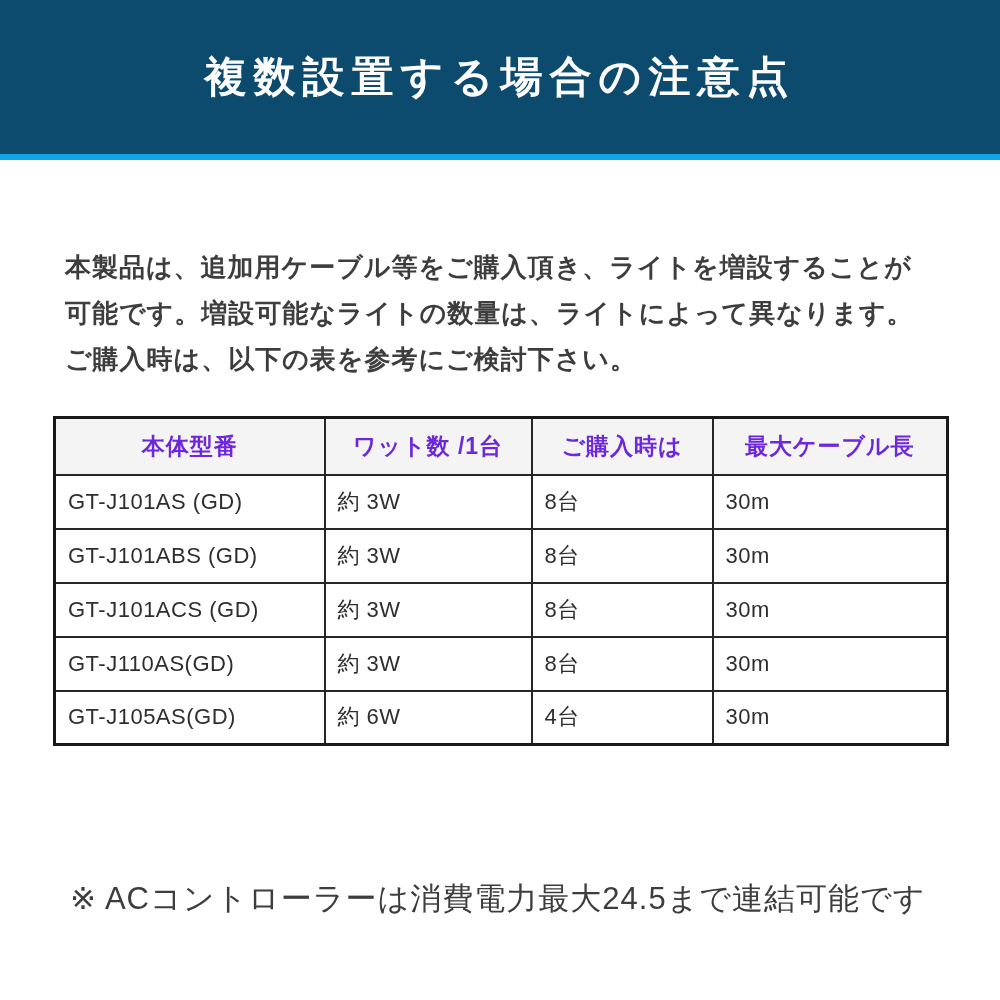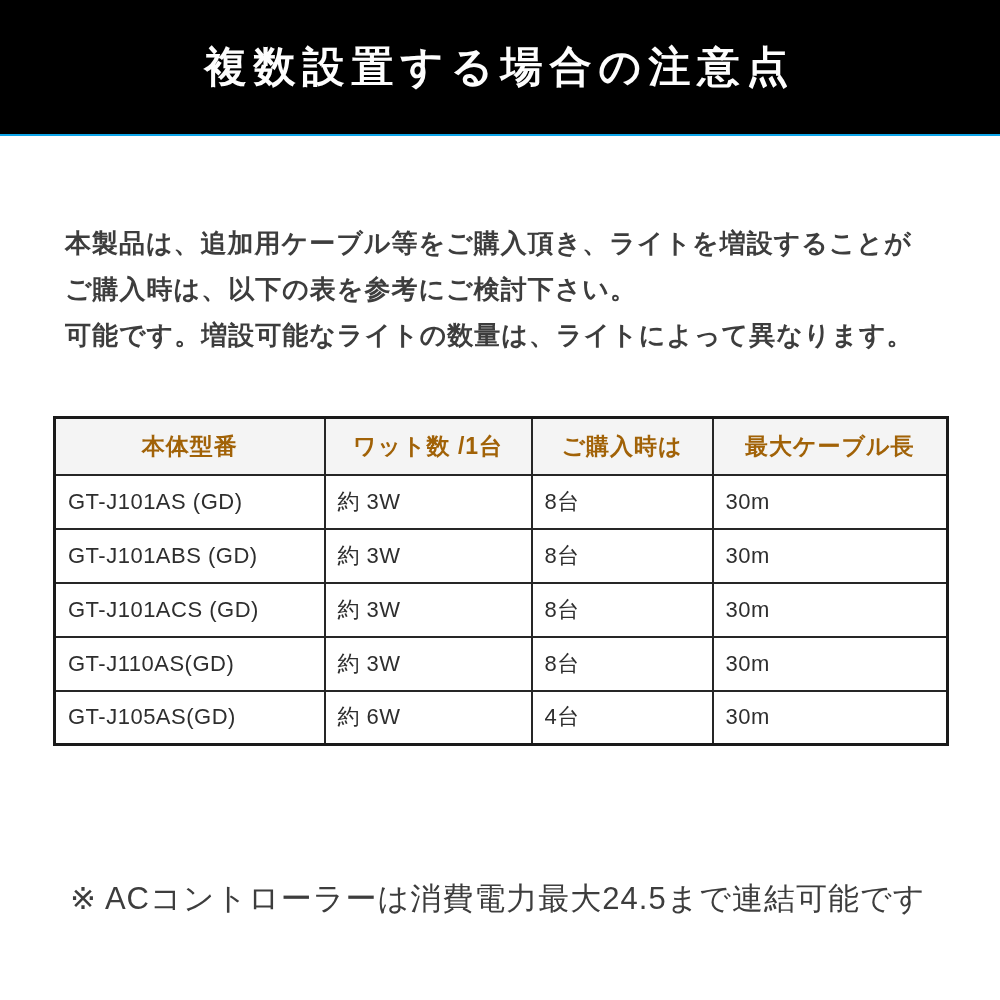--- a/index.html
+++ b/index.html
@@ -12,23 +12,23 @@
     overflow: hidden;
   }
   .page {
     position: relative;
     width: 1000px;
     height: 1000px;
     background: #ffffff;
   }
   .banner {
     width: 1000px;
-    height: 136px;
-    background: #000000;
-    border-bottom: 2px solid #0ea5e9;
+    height: 160px;
+    background: #0c4a6e;
+    border-bottom: 6px solid #0ea5e9;
     display: flex;
     align-items: center;
     justify-content: center;
     box-sizing: border-box;
   }
   .banner-title {
     color: #fdfdfd;
     font-size: 42px;
     font-weight: bold;
     letter-spacing: 7px;
@@ -57,21 +57,21 @@
   }
   table.spec th, table.spec td {
     border: 2px solid #262626;
     box-sizing: border-box;
   }
   table.spec th {
     height: 57px;
     background: #f4f4f4;
     font-size: 23px;
     font-weight: bold;
-    color: #a16207;
+    color: #6d28d9;
     text-align: center;
     letter-spacing: 1px;
   }
   table.spec td {
     height: 54px;
     font-size: 22px;
     color: #2e2e2e;
     text-align: left;
     padding-left: 12px;
     letter-spacing: 0.5px;
@@ -95,22 +95,22 @@
 <body>
 
 <div class="page">
 
   <div class="banner">
     <div class="banner-title">複数設置する場合の注意点</div>
   </div>
 
   <div class="intro">
     <div class="line">本製品は、追加用ケーブル等をご購入頂き、ライトを増設することが</div>
+    <div class="line">可能です。増設可能なライトの数量は、ライトによって異なります。</div>
     <div class="line">ご購入時は、以下の表を参考にご検討下さい。</div>
-    <div class="line">可能です。増設可能なライトの数量は、ライトによって異なります。</div>
   </div>
 
   <table class="spec">
     <colgroup>
       <col class="col-model">
       <col class="col-watt">
       <col class="col-units">
       <col class="col-cable">
     </colgroup>
     <thead>

